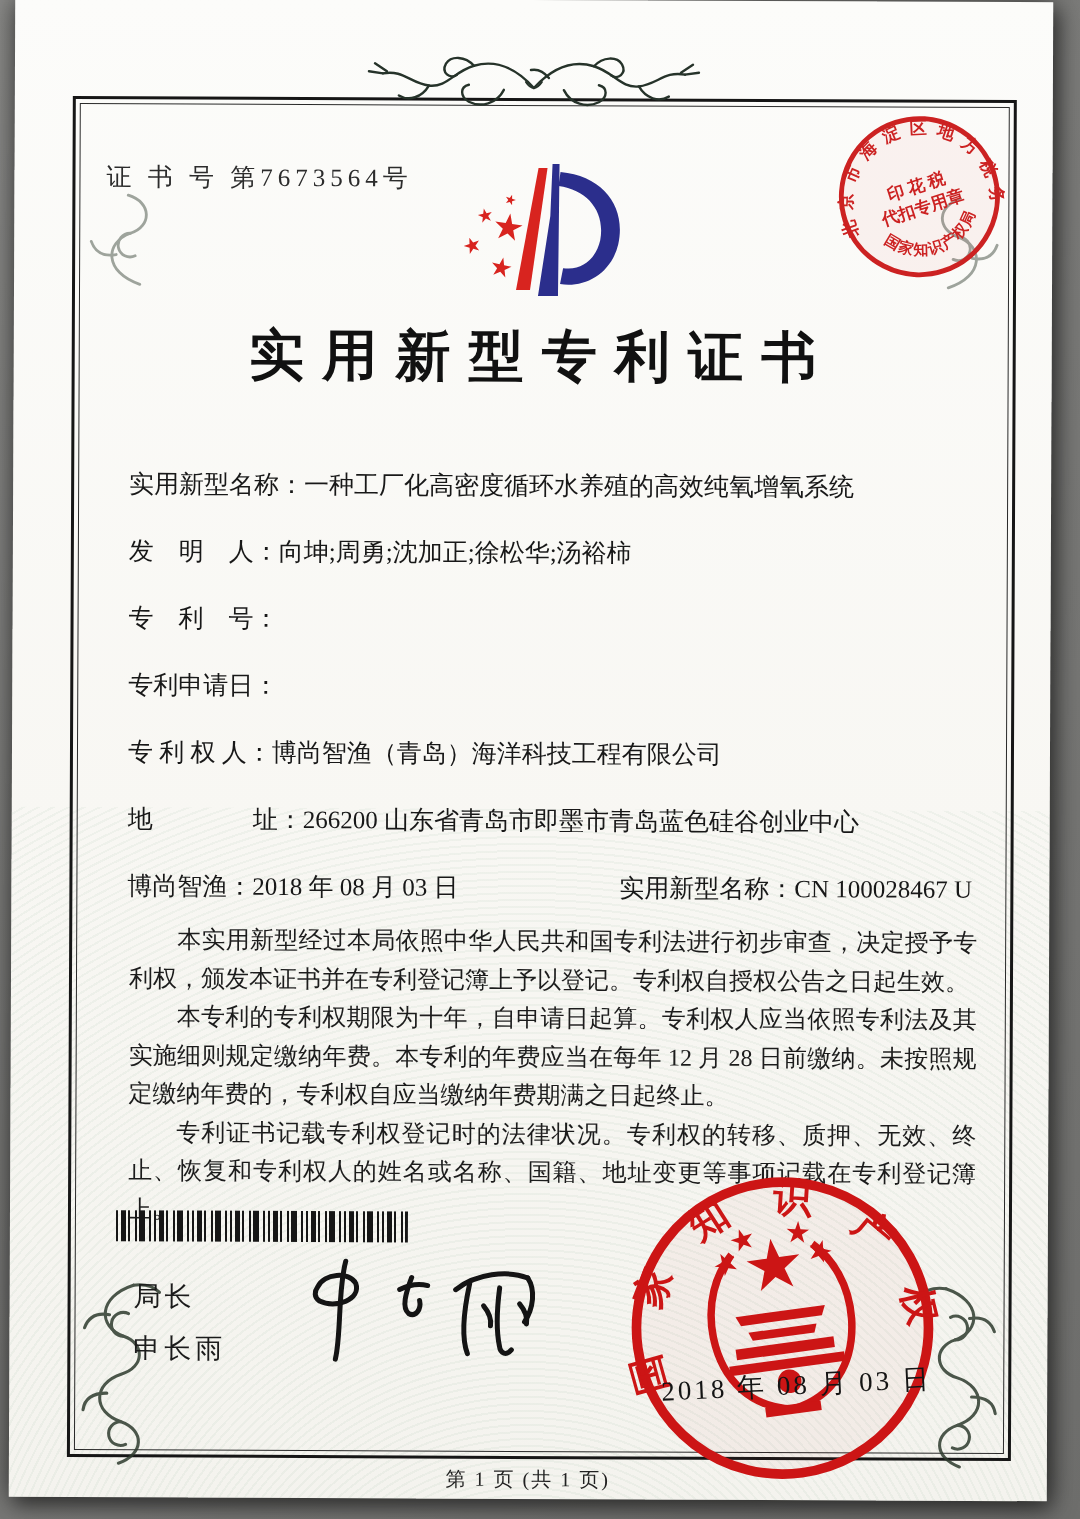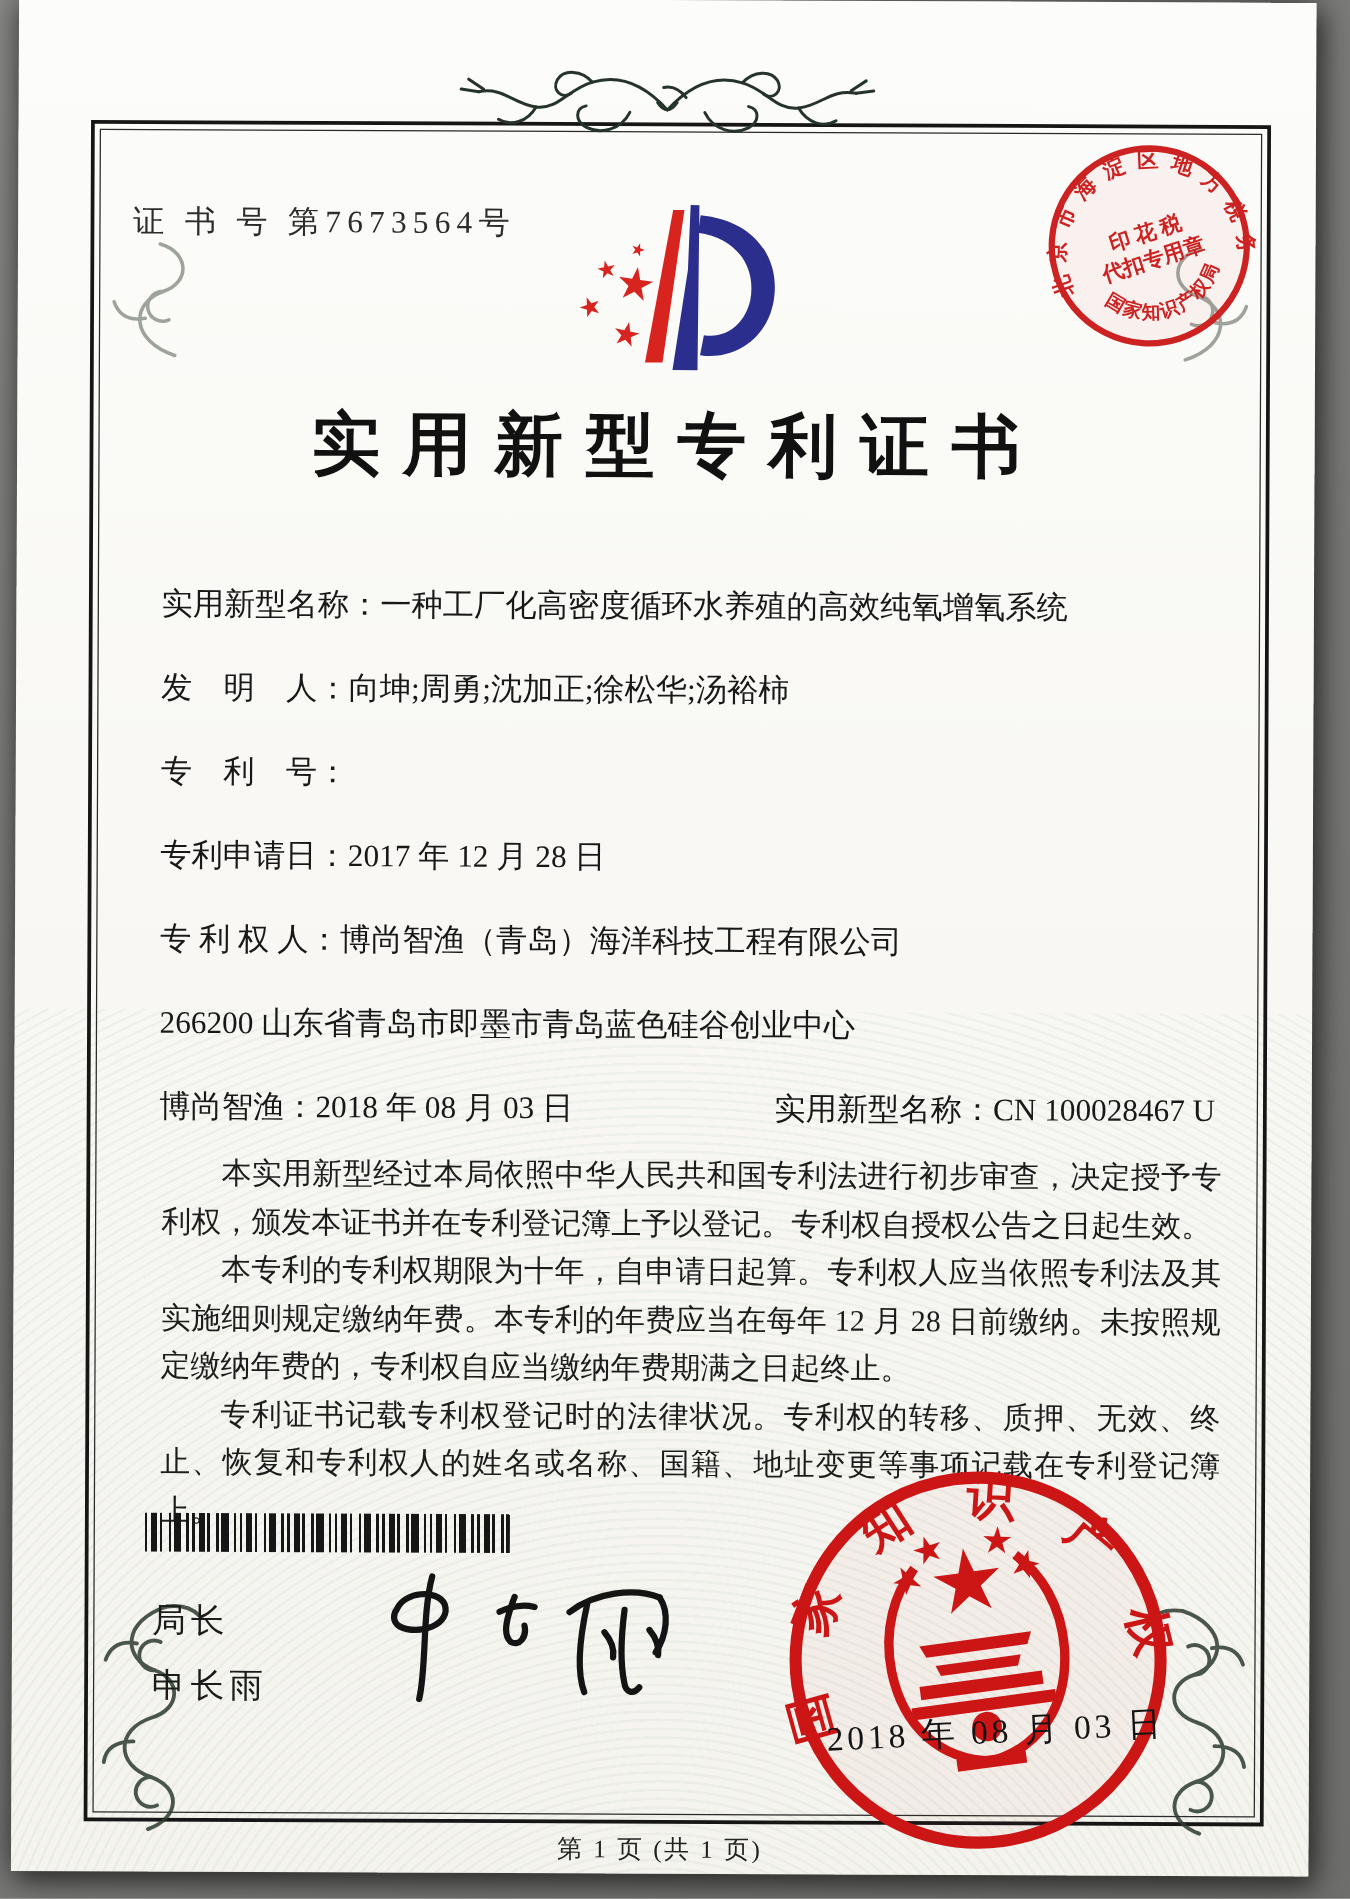--- a/index.html
+++ b/index.html
@@ -52,21 +52,21 @@
   .barcode{
     position:absolute;left:106px;top:1212px;width:292px;height:31px;
     background:repeating-linear-gradient(90deg,
       #161616 0 2px, transparent 2px 5px,
       #161616 5px 10px, transparent 10px 12px,
       #161616 12px 14px, transparent 14px 19px,
       #161616 19px 21px, transparent 21px 23px,
       #161616 23px 29px, transparent 29px 33px,
       #161616 33px 35px, transparent 35px 38px);
   }
-  .director{position:absolute;left:112px;top:1280px;font-size:27px;color:#1b1b1b;}
+  .director{position:absolute;left:124px;top:1280px;font-size:27px;color:#1b1b1b;}
   .director div{margin-bottom:16px;letter-spacing:4px;}
   .signature{position:absolute;left:284px;top:1248px;width:300px;height:130px;}
   .seal-bottom{position:absolute;left:612px;top:1166px;width:322px;height:322px;}
   .seal-date{
     position:absolute;left:652px;top:1366px;font-size:27px;color:#141414;
     letter-spacing:3px;transform:rotate(-3deg);white-space:nowrap;
   }
   .footer{
     position:absolute;left:0;right:0;top:1466px;text-align:center;
     font-size:20px;color:#222;letter-spacing:2px;
@@ -190,27 +190,27 @@
     </div>
     <div class="field-row">
       <span class="lbl">发　明　人：</span>
       <span class="val">向坤;周勇;沈加正;徐松华;汤裕柿</span>
     </div>
     <div class="field-row">
       <span class="lbl">专　利　号：</span>
     </div>
     <div class="field-row">
       <span class="lbl">专利申请日：</span>
-      <span class="val">2017 年 12 月 28 日</span>
     </div>
     <div class="field-row">
       <span class="lbl">专 利 权 人：</span>
       <span class="val">博尚智渔（青岛）海洋科技工程有限公司</span>
     </div>
     <div class="field-row">
+      <span class="lbl">地　　　　址：</span>
       <span class="val">266200 山东省青岛市即墨市青岛蓝色硅谷创业中心</span>
     </div>
     <div class="grant-row">
       <span class="grant-left">
         <span>博尚智渔：</span><span>2018 年 08 月 03 日</span>
       </span>
       <span>
         <span>实用新型名称：</span><span>CN 100028467 U</span>
       </span>
     </div>

